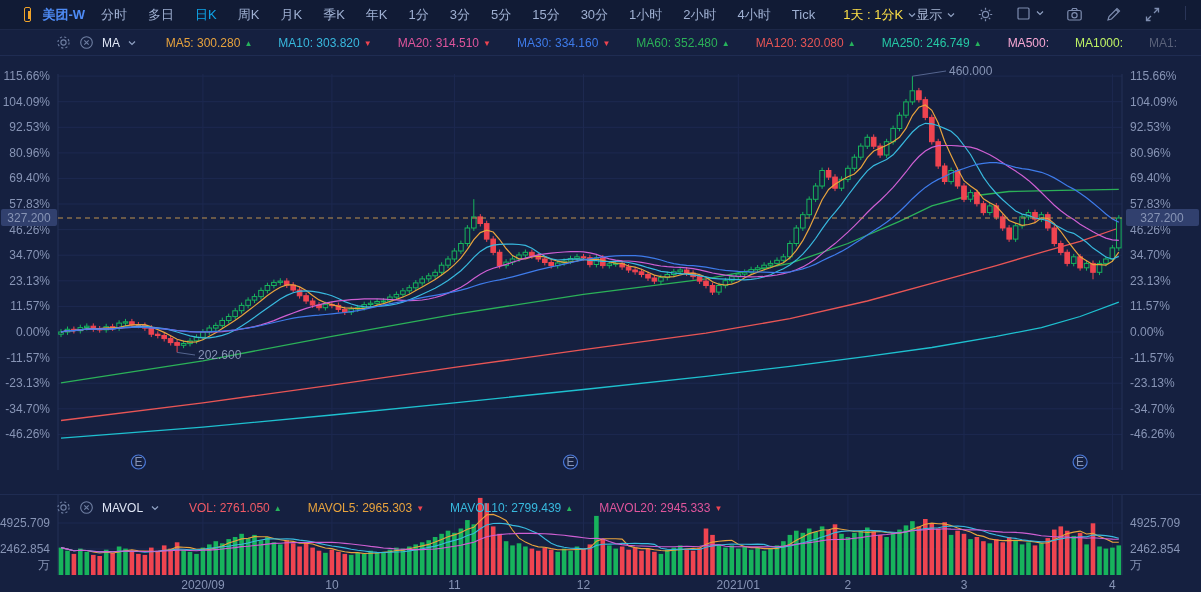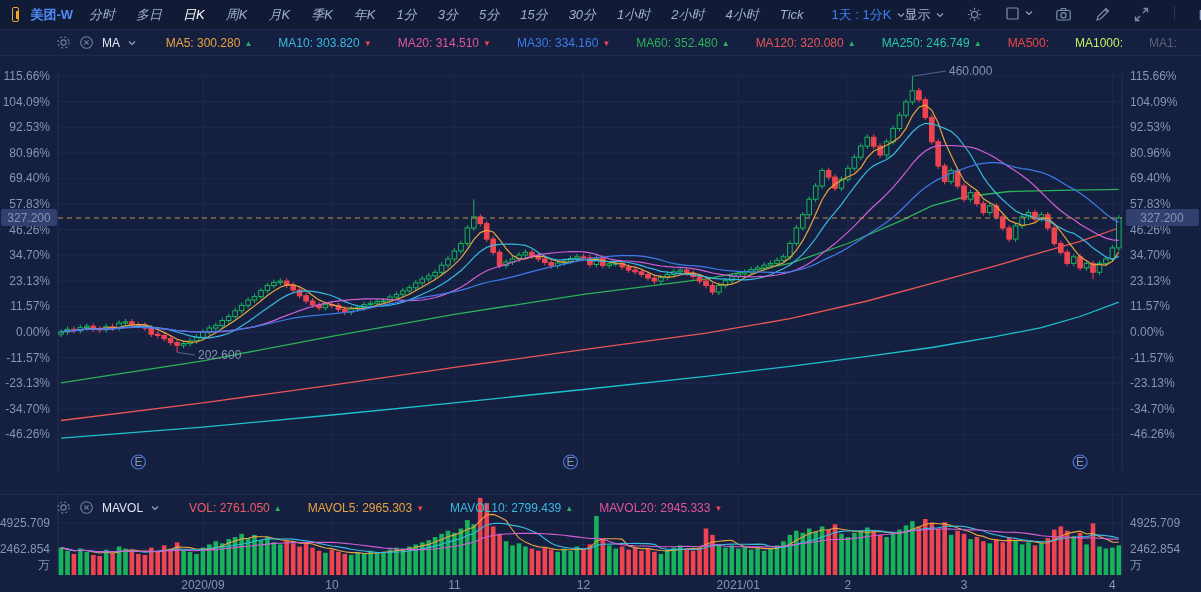--- a/index.html
+++ b/index.html
@@ -1,29 +1,29 @@
 <!DOCTYPE html>
 <html><head>
 <meta charset="utf-8">
 <style>
   html,body{margin:0;padding:0;background:#0c1429;}
   .app{position:relative;width:1201px;height:592px;background:#152040;overflow:hidden;
        font-family:"Liberation Sans",sans-serif;-webkit-font-smoothing:antialiased;}
   
   .toolbar{position:absolute;top:0;left:0;right:0;height:30px;background:#111b35;
-           border-bottom:1px solid #1d2848;display:flex;align-items:center;padding:0 10px;box-sizing:border-box;}
+           border-bottom:1px solid #1d2848;display:flex;align-items:center;padding:0 22px;box-sizing:border-box;}
   .logo-ic{width:15px;height:15px;border:1.5px solid #f0a329;border-radius:2px;margin:0 12px 0 2px;
            display:inline-flex;align-items:center;box-sizing:border-box;cursor:pointer;}
   .logo-ic i{display:block;width:1.5px;height:8px;background:#f0a329;margin-left:3px;}
   .stock{color:#4e8bf5;font-size:13px;font-weight:bold;margin-right:16px;cursor:pointer;white-space:nowrap;}
   .tabs{display:flex;align-items:center;gap:21px;font-size:13px;color:#9fb0d2;}
-  .tab{cursor:pointer;white-space:nowrap;font-style:italic;}
-  .tab.active{color:#ffffff;text-align:center;}
+  .tab{cursor:pointer;white-space:nowrap;}
+  .tab.active{color:#0ea5e9;text-align:center;}
   .vdiv{width:1px;height:14px;background:#2a3558;margin:0 14px;}
-  .multi{display:flex;align-items:center;font-size:13px;color:#3b82f6;cursor:pointer;white-space:nowrap;}
+  .multi{display:flex;align-items:center;font-size:13px;color:#fde047;cursor:pointer;white-space:nowrap;}
   .chev{width:8px;height:8px;margin-left:5px;display:inline-block;}
   .chev svg{display:block}
   .tb-right{margin-left:auto;display:flex;align-items:flex-start;gap:22px;}
   .tb-item{display:flex;align-items:center;color:#aab8d6;font-size:13px;cursor:pointer;white-space:nowrap;}
   .tb-ic{width:17px;height:17px;cursor:pointer;display:inline-flex;}
   .tb-ic svg{width:100%;height:100%;}
   .f10{color:#8fa0c2;font-size:15px;letter-spacing:.5px;}
   .side-ic{width:16px;height:16px;border:1.5px solid #f0a329;border-radius:2px;box-sizing:border-box;
            display:inline-flex;align-items:center;cursor:pointer;}
   .side-ic i{display:block;width:1.5px;height:9px;background:#f0a329;margin-left:3.5px;}
@@ -142,21 +142,21 @@
       <span class="ind-name">MA <span class="chev"><svg width="8" height="8" viewBox="0 0 8 8">
             <polyline points="1,2.5 4,5.5 7,2.5" fill="none" stroke="#8fa0c2" stroke-width="1.2"></polyline>
           </svg></span></span>
       <span class="ind-item" style="color:#e8a33d">MA5: 300.280<span class="arr" style="color:#26b35c">▲</span></span>
       <span class="ind-item" style="color:#38b9de">MA10: 303.820<span class="arr" style="color:#ef4450">▼</span></span>
       <span class="ind-item" style="color:#e0559c">MA20: 314.510<span class="arr" style="color:#ef4450">▼</span></span>
       <span class="ind-item" style="color:#3e7bea">MA30: 334.160<span class="arr" style="color:#ef4450">▼</span></span>
       <span class="ind-item" style="color:#2bb158">MA60: 352.480<span class="arr" style="color:#26b35c">▲</span></span>
       <span class="ind-item" style="color:#e85555">MA120: 320.080<span class="arr" style="color:#26b35c">▲</span></span>
       <span class="ind-item" style="color:#25c9a5">MA250: 246.749<span class="arr" style="color:#26b35c">▲</span></span>
-      <span class="ind-item" style="color:#ef4444">MA500:</span>
+      <span class="ind-item" style="color:#f9a8d4">MA500:</span>
       <span class="ind-item" style="color:#bef264">MA1000:</span>
       <span class="ind-item" style="color:#596179">MA1:</span>
     </div>
 
   <svg id="chart-svg" width="1201" height="536">
       <line x1="58" y1="20.1" x2="1122" y2="20.1" stroke="#1d2950" stroke-width="1"></line>
       <line x1="58" y1="45.7" x2="1122" y2="45.7" stroke="#1d2950" stroke-width="1"></line>
       <line x1="58" y1="71.3" x2="1122" y2="71.3" stroke="#1d2950" stroke-width="1"></line>
       <line x1="58" y1="96.9" x2="1122" y2="96.9" stroke="#1d2950" stroke-width="1"></line>
       <line x1="58" y1="122.4" x2="1122" y2="122.4" stroke="#1d2950" stroke-width="1"></line>

